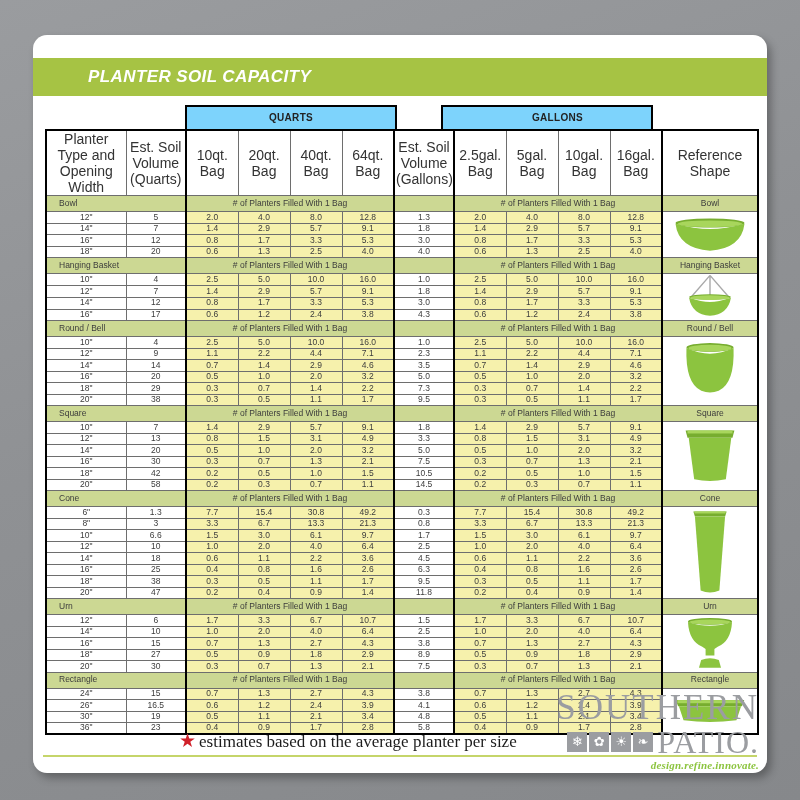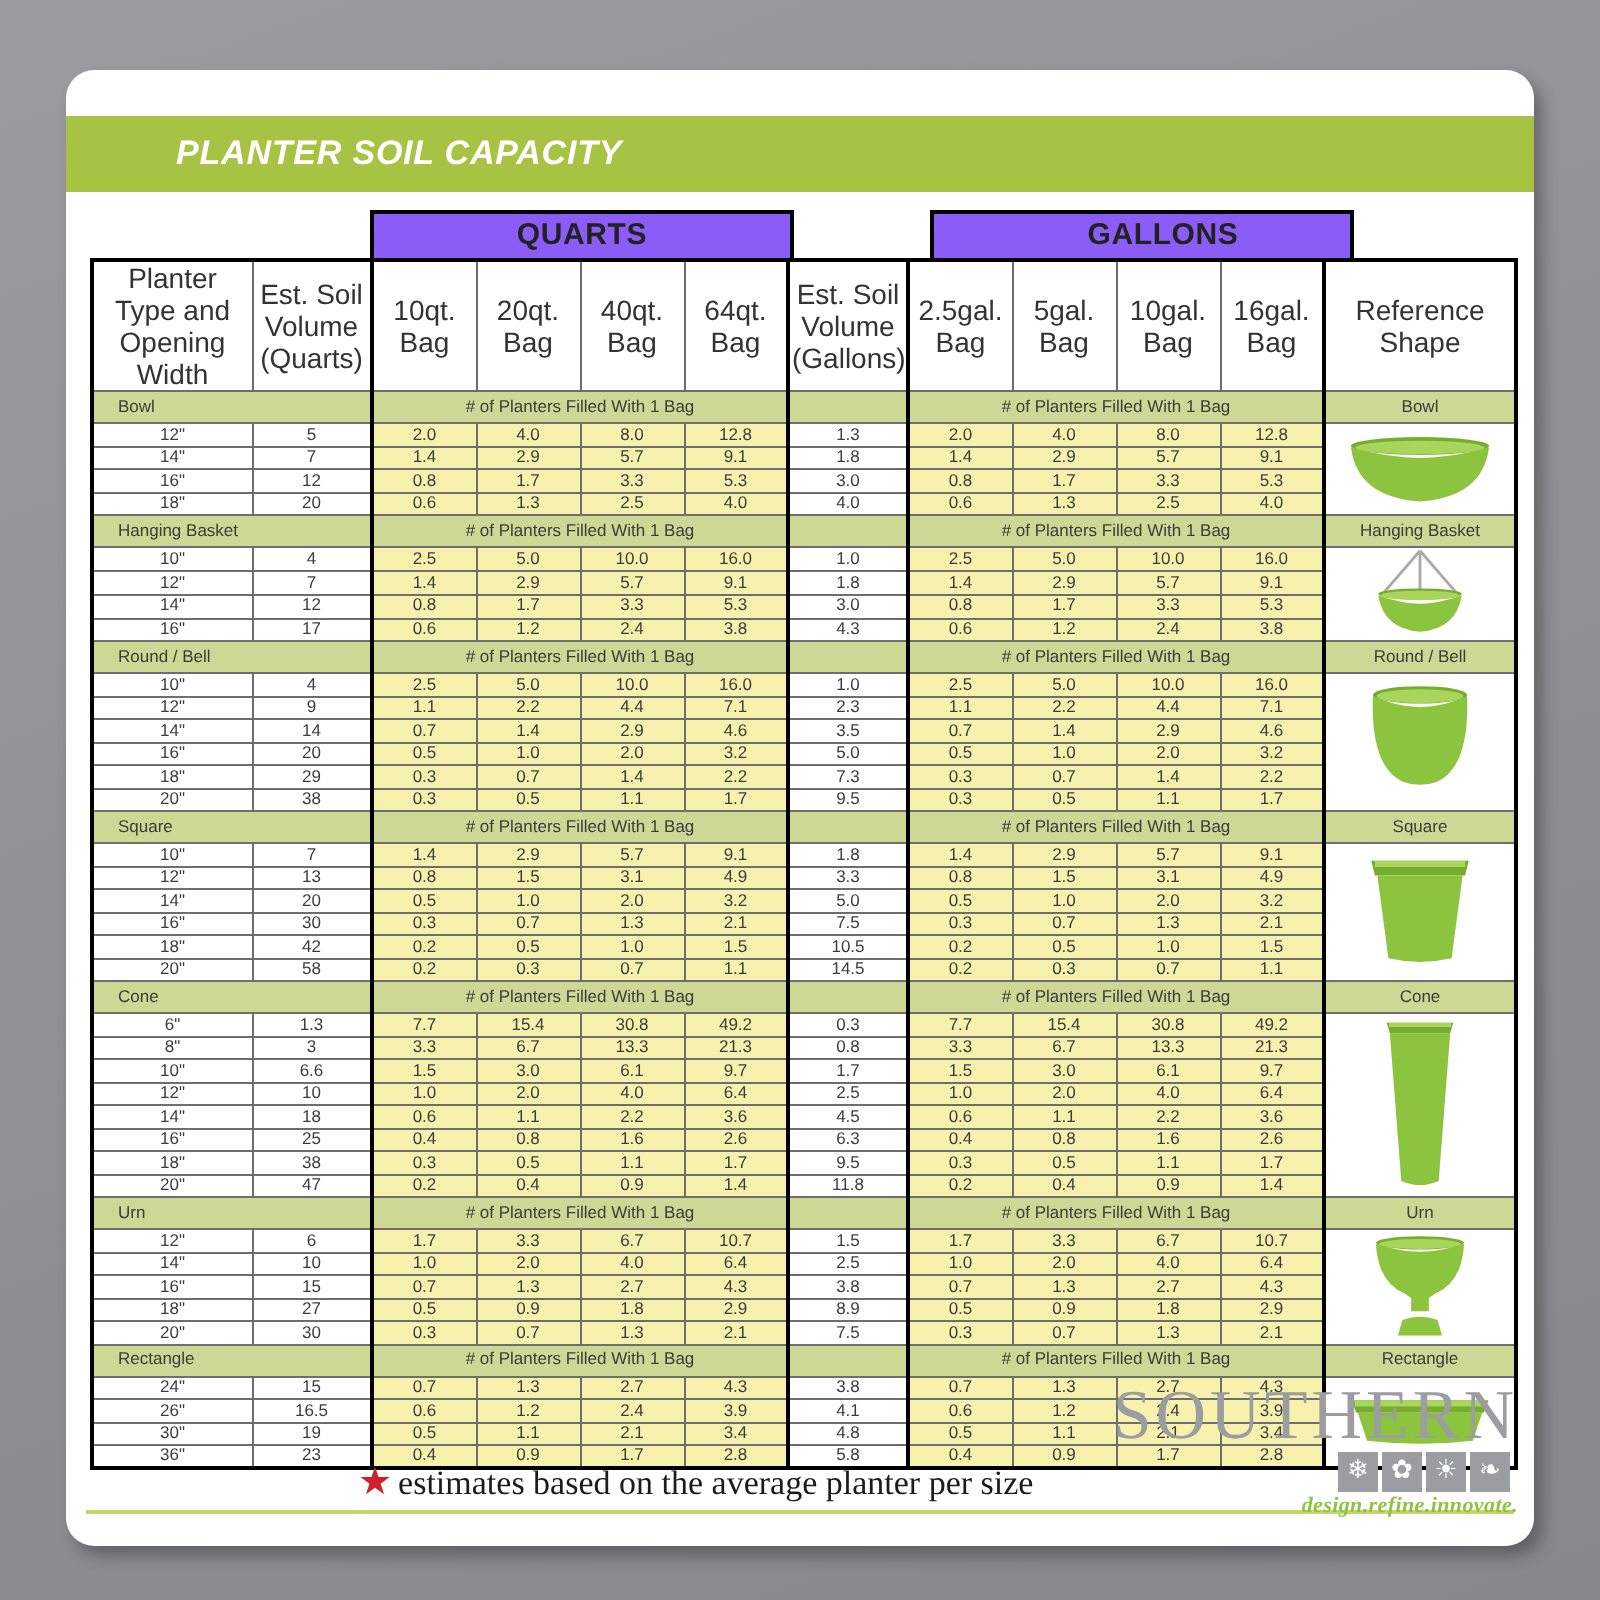--- a/index.html
+++ b/index.html
@@ -25,26 +25,26 @@
     position:absolute;left:0;top:23px;width:100%;height:38px;
     background:var(--band-green);
   }
   .title-band h1{
     font-size:17px;font-weight:bold;font-style:italic;color:#fff;
     letter-spacing:.4px;line-height:38px;padding-left:55px;
   }
   
   .cap-box{
     position:absolute;top:70px;height:24px;width:212px;
-    border:2px solid #000;border-bottom:none;background:#8b5cf6;
-    text-align:center;font-weight:bold;font-size:15px;color:#222;
+    border:2px solid #000;border-bottom:none;background:#7dd3fc;
+    text-align:center;font-weight:bold;font-size:10px;color:#222;
     line-height:22px;letter-spacing:.3px;
   }
   .cap-quarts{left:152px;}
-  .cap-gallons{left:432px;padding-left:21px;}
+  .cap-gallons{left:408px;padding-left:21px;}
   
   .tbl-wrap{position:absolute;left:12px;top:94px;}
   table{
     border-collapse:collapse;table-layout:fixed;width:712px;
     border:2px solid #000;font-size:8.5px;color:var(--ink);
   }
   td{
     border:1px solid #6e6e6e;text-align:center;vertical-align:middle;
     padding:0 1px;line-height:1.15;overflow:hidden;
   }
@@ -722,17 +722,18 @@
 
   <div class="logo">
     <div class="southern">SOUTHERN</div>
     <div class="patio-row">
       <div class="glyphs">
           <span>❄</span>
           <span>✿</span>
           <span>☀</span>
           <span>❧</span>
         </div>
+      <div class="patio">PATIO.</div>
     </div>
     <div class="tagline">design.refine.innovate.</div>
   </div>
 
 </div>
 
 </body></html>

